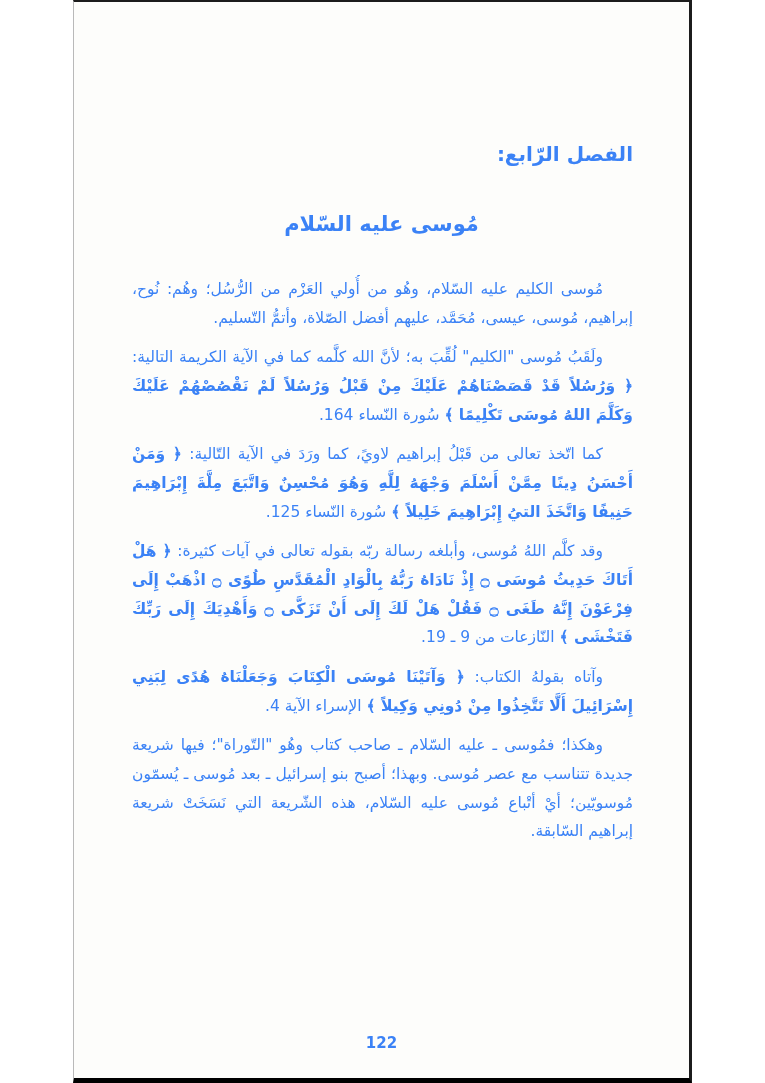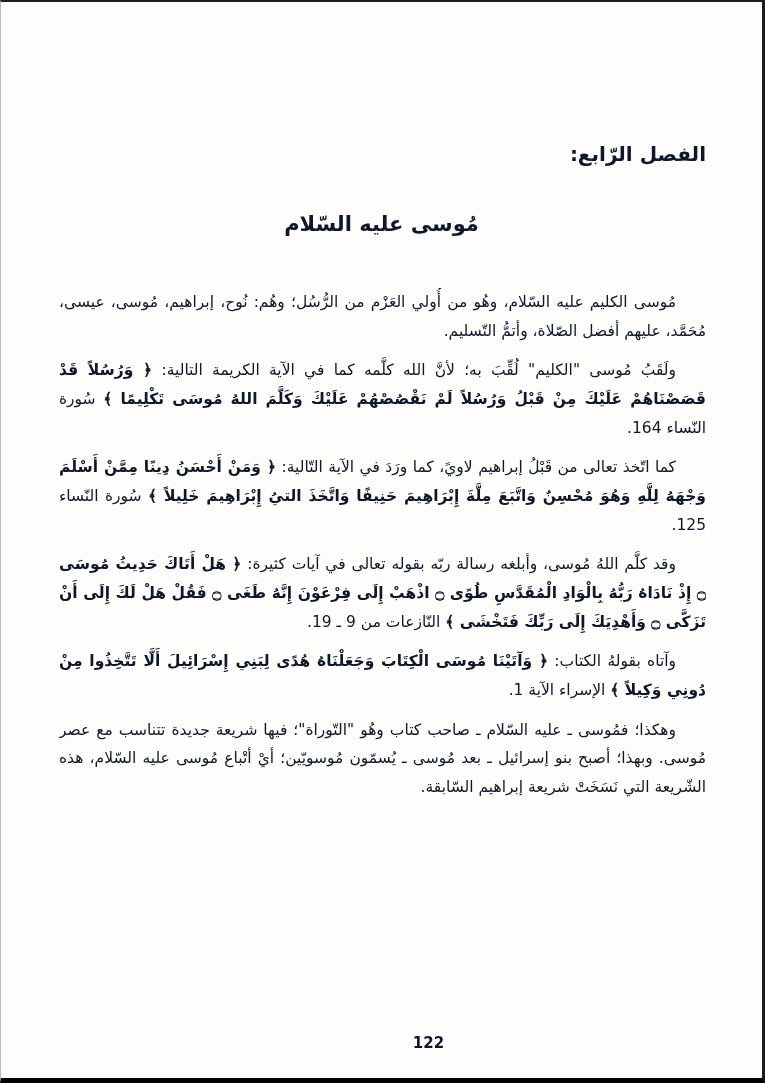--- a/index.html
+++ b/index.html
@@ -1,25 +1,25 @@
 <!DOCTYPE html>
 <html lang="ar" dir="rtl"><head>
 <meta charset="utf-8">
 <style>
   * { margin: 0; padding: 0; box-sizing: border-box; }
   html, body { background: #ffffff; }
   body { font-family: "DejaVu Sans", sans-serif; }
 
   .page {
     position: relative;
-    width: 765px;
+    width: 619px;
     height: 1083px;
     margin: 0 auto;
     background: #fdfdfb;
-    color: #0f172a;
+    color: #3b82f6;
     direction: rtl;
     overflow: hidden;
     border-top: 2px solid #1c1c1c;
     border-right: 3px solid #1c1c1c;
     border-bottom: 5px solid #000;
     border-left: 1px solid #b9b9b9;
   }
 
   .chapter-heading {
     margin: 140px 56px 0 56px;
@@ -30,21 +30,21 @@
   }
 
   .page-title {
     margin: 46px 56px 0 56px;
     text-align: center;
     font-size: 21px;
     font-weight: bold;
   }
 
   .body-block {
-    margin: 52px 56px 0 58px;
+    margin: 39px 56px 0 58px;
     font-size: 15.5px;
     line-height: 1.85;
     text-align: justify;
     overflow: hidden;
   }
 
   .para {
     text-indent: 30px;
     margin-bottom: 11px;
   }
@@ -59,36 +59,35 @@
 
   .page-number {
     position: absolute;
     bottom: 26px;
     left: 0;
     width: 100%;
     text-align: center;
     font-size: 15px;
     font-weight: bold;
     direction: ltr;
-    margin-left: 47px;
   }
 </style>
 </head>
 <body>
 
 <div class="page">
 
   <div class="chapter-heading">الفصل الرّابع:</div>
 
   <h1 class="page-title">مُوسى عليه السّلام</h1>
 
   <div class="body-block">
     <p class="para"><span class="plain">مُوسى الكليم عليه السّلام، وهُو من أُولي العَزْم من الرُّسُل؛ وهُم: نُوح، إبراهيم، مُوسى، عيسى، مُحَمَّد، عليهم أفضل الصّلاة، وأتمُّ التّسليم.</span></p>
     <p class="para"><span class="plain">ولَقَبُ مُوسى "الكليم" لُقِّبَ به؛ لأنَّ الله كلَّمه كما في الآية الكريمة التالية: </span><span class="verse">﴿ وَرُسُلاً قَدْ قَصَصْنَاهُمْ عَلَيْكَ مِنْ قَبْلُ وَرُسُلاً لَمْ نَقْصُصْهُمْ عَلَيْكَ وَكَلَّمَ اللهُ مُوسَى تَكْلِيمًا ﴾</span><span class="plain"> سُورة النّساء 164.</span></p>
     <p class="para"><span class="plain">كما اتّخذ تعالى من قَبْلُ إبراهيم لاويً، كما ورَدَ في الآية التّالية: </span><span class="verse">﴿ وَمَنْ أَحْسَنُ دِينًا مِمَّنْ أَسْلَمَ وَجْهَهُ لِلَّهِ وَهُوَ مُحْسِنٌ وَاتَّبَعَ مِلَّةَ إِبْرَاهِيمَ حَنِيفًا وَاتَّخَذَ التيُ إِبْرَاهِيمَ خَلِيلاً ﴾</span><span class="plain"> سُورة النّساء 125.</span></p>
     <p class="para"><span class="plain">وقد كلَّم اللهُ مُوسى، وأبلغه رسالة ربّه بقوله تعالى في آيات كثيرة: </span><span class="verse">﴿ هَلْ أَتَاكَ حَدِيثُ مُوسَى ۝ إِذْ نَادَاهُ رَبُّهُ بِالْوَادِ الْمُقَدَّسِ طُوًى ۝ اذْهَبْ إِلَى فِرْعَوْنَ إِنَّهُ طَغَى ۝ فَقُلْ هَلْ لَكَ إِلَى أَنْ تَزَكَّى ۝ وَأَهْدِيَكَ إِلَى رَبِّكَ فَتَخْشَى ﴾</span><span class="plain"> النّازعات من 9 ـ 19.</span></p>
-    <p class="para"><span class="plain">وآتاه بقولهُ الكتاب: </span><span class="verse">﴿ وَآتَيْنَا مُوسَى الْكِتَابَ وَجَعَلْنَاهُ هُدًى لِبَنِي إِسْرَائِيلَ أَلَّا تَتَّخِذُوا مِنْ دُونِي وَكِيلاً ﴾</span><span class="plain"> الإسراء الآية 1.</span></p>
+    <p class="para"><span class="plain">وآتاه بقولهُ الكتاب: </span><span class="verse">﴿ وَآتَيْنَا مُوسَى الْكِتَابَ وَجَعَلْنَاهُ هُدًى لِبَنِي إِسْرَائِيلَ أَلَّا تَتَّخِذُوا مِنْ دُونِي وَكِيلاً ﴾</span><span class="plain"> الإسراء الآية 4.</span></p>
     <p class="para"><span class="plain">وهكذا؛ فمُوسى ـ عليه السّلام ـ صاحب كتاب وهُو "التّوراة"؛ فيها شريعة جديدة تتناسب مع عصر مُوسى. وبهذا؛ أصبح بنو إسرائيل ـ بعد مُوسى ـ يُسمّون مُوسويّين؛ أيْ أتْباع مُوسى عليه السّلام، هذه الشّريعة التي نَسَخَتْ شريعة إبراهيم السّابقة.</span></p>
   </div>
 
   <div class="page-number">122</div>
 
 </div>
 
 </body></html>

